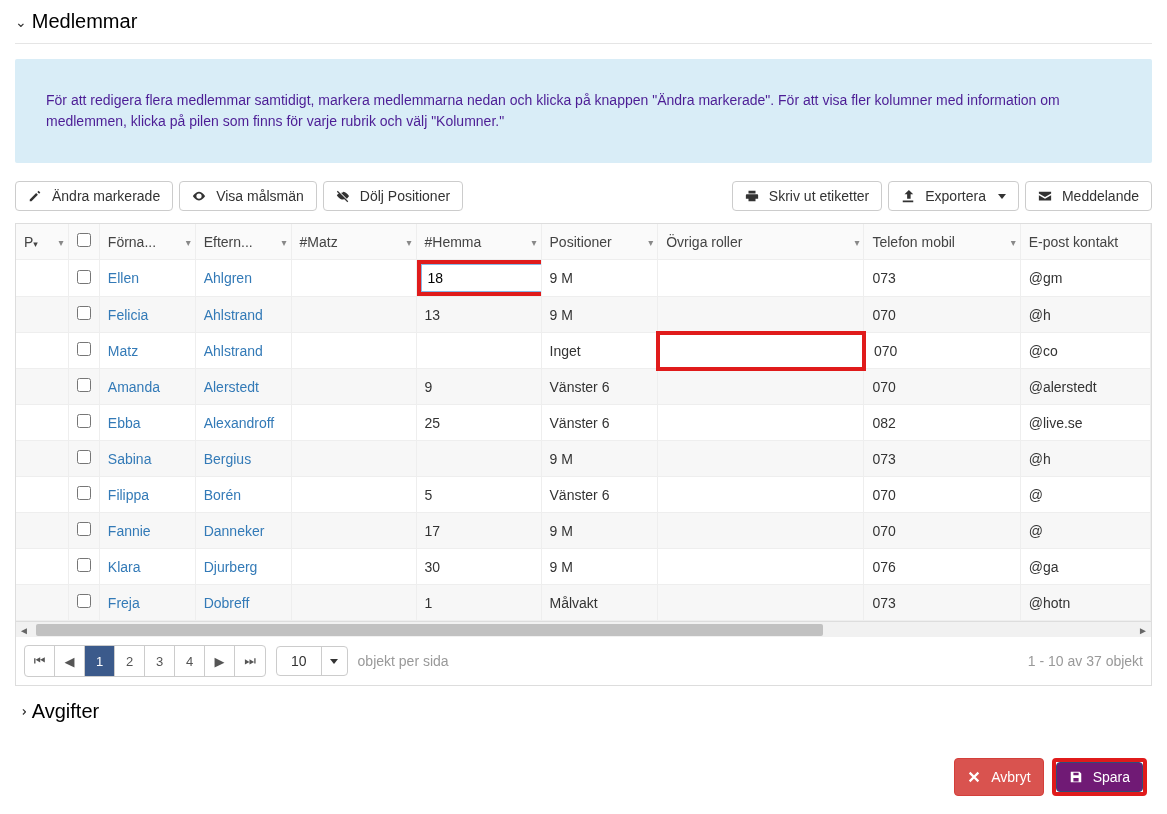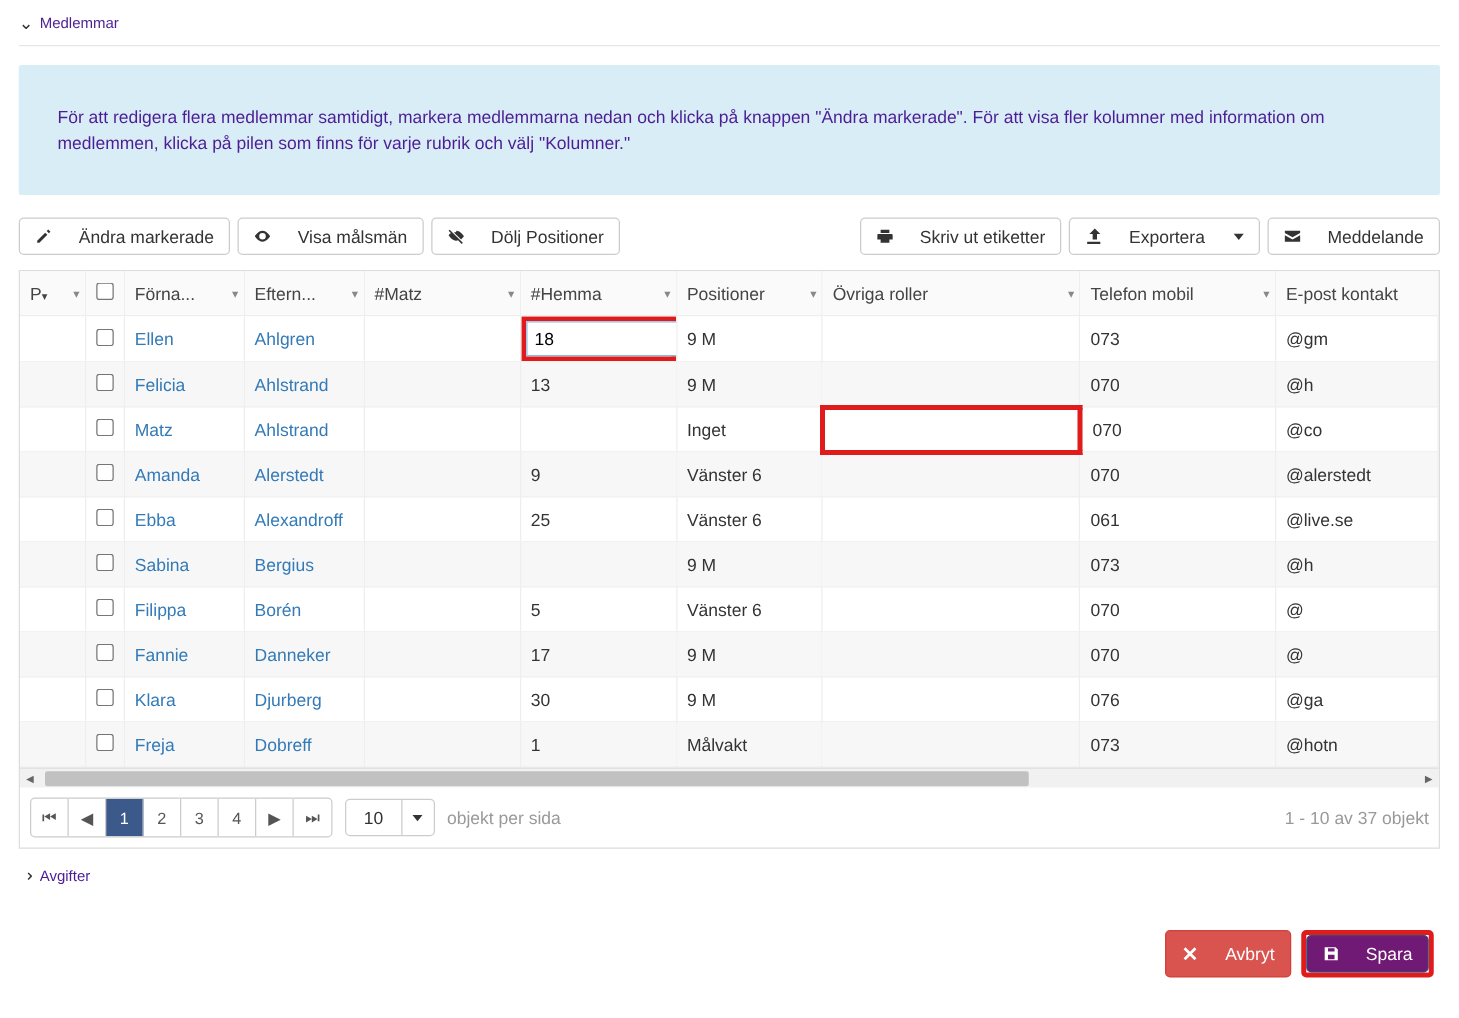--- a/index.html
+++ b/index.html
@@ -1,24 +1,24 @@
 <!DOCTYPE html>
 <html><head>
 <meta charset="utf-8">
 <style>
 * { box-sizing: border-box; margin: 0; padding: 0; }
 body { font-family: "Helvetica Neue", Helvetica, Arial, sans-serif; font-size: 14px; color: #333; background: #fff; padding: 10px 15px; }
 .section-header { display: flex; align-items: center; margin-bottom: 10px; cursor: pointer; }
 .section-header .chev { font-size: 14px; margin-right: 5px; color: #333; }
-.section-header h3 { font-size: 12px; font-weight: 400; color: #4c1d95; }
+.section-header h3 { font-size: 20px; font-weight: 400; color: #000000; }
 .hr { border-top: 1px solid #e5e5e5; margin-bottom: 15px; }
 .info-box { background: #d9edf7; color: #4c1d95; padding: 31px; border-radius: 2px; margin-bottom: 18px; font-size: 14px; line-height: 1.5; }
 .toolbar { display: flex; gap: 6px; margin-bottom: 12px; }
 .toolbar .spacer { flex: 1; }
-.btn { display: inline-flex; align-items: center; gap: 21px; background: #fff; border: 1px solid #ccc; border-radius: 4px; padding: 6px 12px; font-size: 14px; color: #333; cursor: pointer; }
+.btn { display: inline-flex; align-items: center; gap: 10px; background: #fff; border: 1px solid #ccc; border-radius: 4px; padding: 6px 12px; font-size: 14px; color: #333; cursor: pointer; }
 .btn svg { width: 14px; height: 14px; }
 .btn .caret-down { display:inline-block; width:0; height:0; border-left:4px solid transparent; border-right:4px solid transparent; border-top:5px solid #333; margin-left:2px; }
 .btn-danger { background: #d9534f; border-color: #d43f3a; color: #fff; }
 .btn-primary { background: #701a75; border-color: #324b77; color: #fff; }
 .grid-wrapper { border: 1px solid #ddd; margin-bottom: 14px; }
 .group-bar { padding: 7px 10px; color: #444; font-size: 14px; background: #fafafa; border-bottom: 1px solid #ddd; }
 .grid { width: 100%; border-collapse: collapse; table-layout: fixed; }
 .grid th, .grid td { border-right: 1px solid #eee; border-bottom: 1px solid #eee; padding: 9px 8px; text-align: left; font-size: 14px; overflow: hidden; white-space: nowrap; text-overflow: ellipsis; vertical-align: middle; }
 .grid th { background: #fafafa; font-weight: 400; color: #444; position: relative; }
 .col-menu { position: absolute; right: 4px; top: 50%; transform: translateY(-50%); color: #888; font-size: 10px; cursor: pointer; }
@@ -183,21 +183,21 @@
         </tr>
         <tr>
           <td class="col-p"></td>
           <td class="col-chk"><input type="checkbox" class="chk" style=""></td>
           <td class="col-first"><a href="#">Ebba</a></td>
           <td class="col-last"><a href="#">Alexandroff</a></td>
           <td class="col-away"></td>
           <td class="col-home">25</td>
           <td class="col-pos">Vänster 6</td>
           <td class="col-roles"></td>
-          <td class="col-phone">061</td>
+          <td class="col-phone">082</td>
           <td class="col-email">@live.se</td>
         </tr>
         <tr>
           <td class="col-p"></td>
           <td class="col-chk"><input type="checkbox" class="chk" style=""></td>
           <td class="col-first"><a href="#">Sabina</a></td>
           <td class="col-last"><a href="#">Bergius</a></td>
           <td class="col-away"></td>
           <td class="col-home"></td>
           <td class="col-pos">9 M</td>

